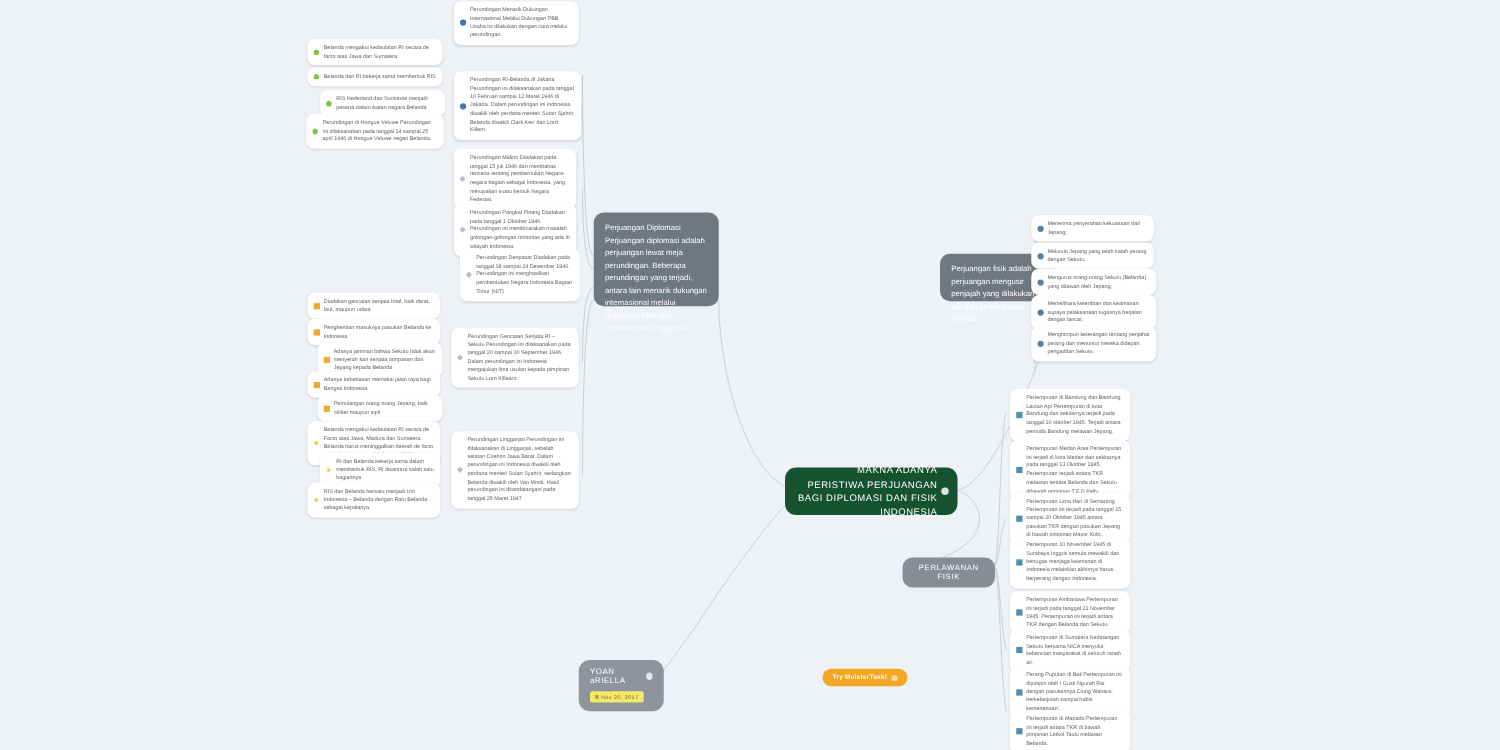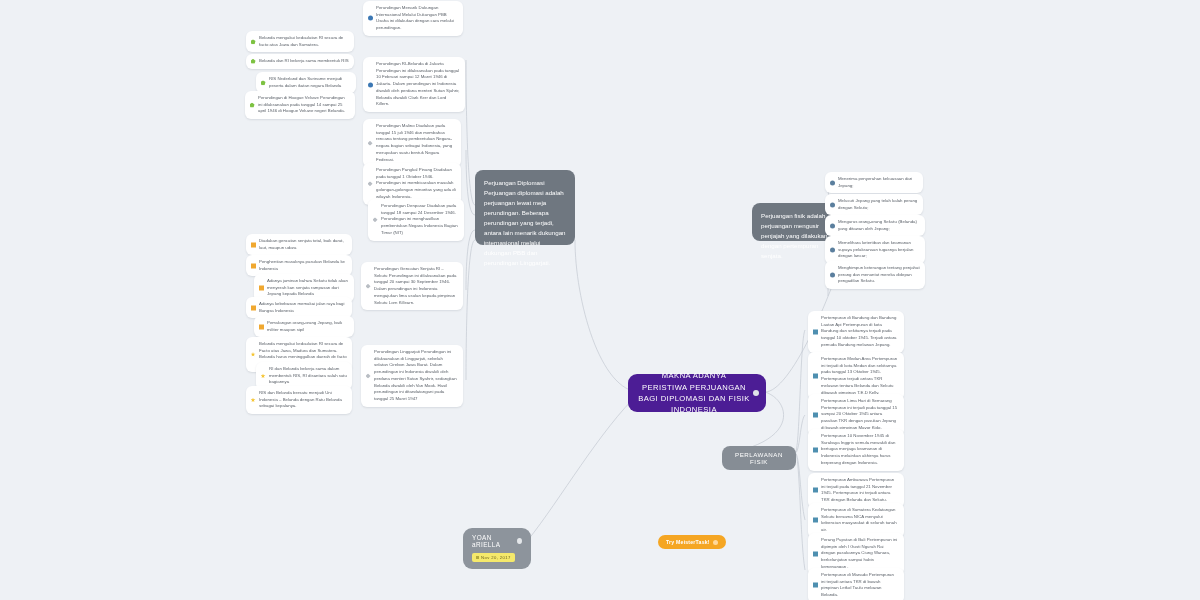--- a/index.html
+++ b/index.html
@@ -9,23 +9,23 @@
     font-family:"Liberation Sans","DejaVu Sans",sans-serif;
     color:#4a5058;
   }
   #canvas{position:absolute;inset:0;}
   svg.links{position:absolute;left:0;top:0;width:1200px;height:600px;pointer-events:none;}
 
   .node{position:absolute;box-sizing:border-box;}
 
   
   .central{
-    background:#4c1d95;color:#ffffff;border-radius:9px;
+    background:#14532d;color:#ffffff;border-radius:9px;
     font-size:7.6px;line-height:1.5;letter-spacing:.45px;
-    text-align:center;padding:9px 16px 9px 10px;
+    text-align:right;padding:9px 16px 9px 10px;
     display:flex;align-items:center;justify-content:center;
   }
   .central .dot{
     position:absolute;right:7px;top:50%;transform:translateY(-50%);
     width:6px;height:6px;border-radius:50%;background:#dfe3e8;
   }
 
   
   .grey-node{
     background:#6f7780;color:#ffffff;border-radius:8px;

